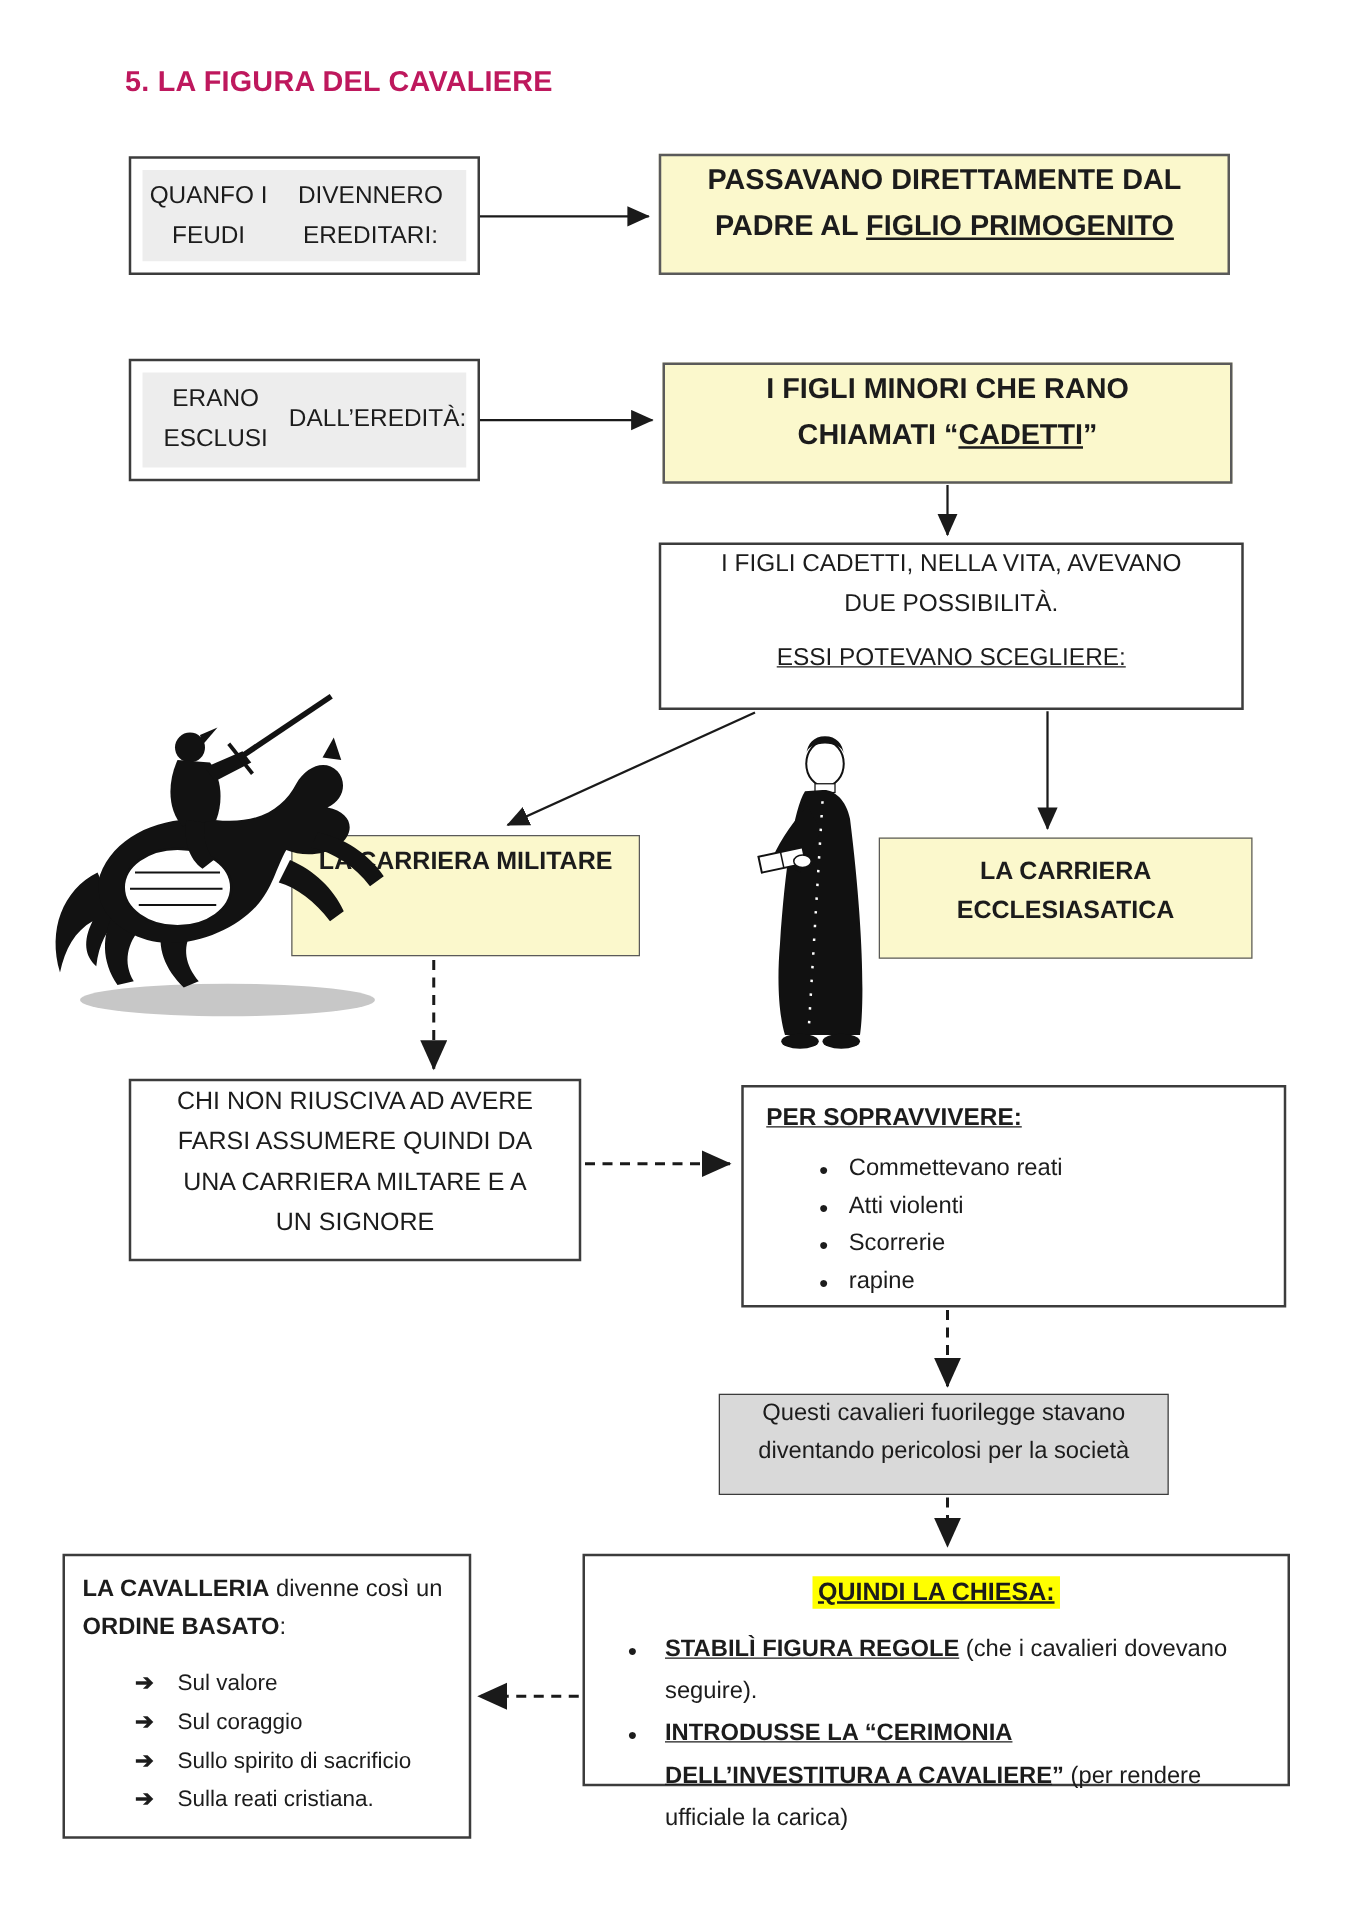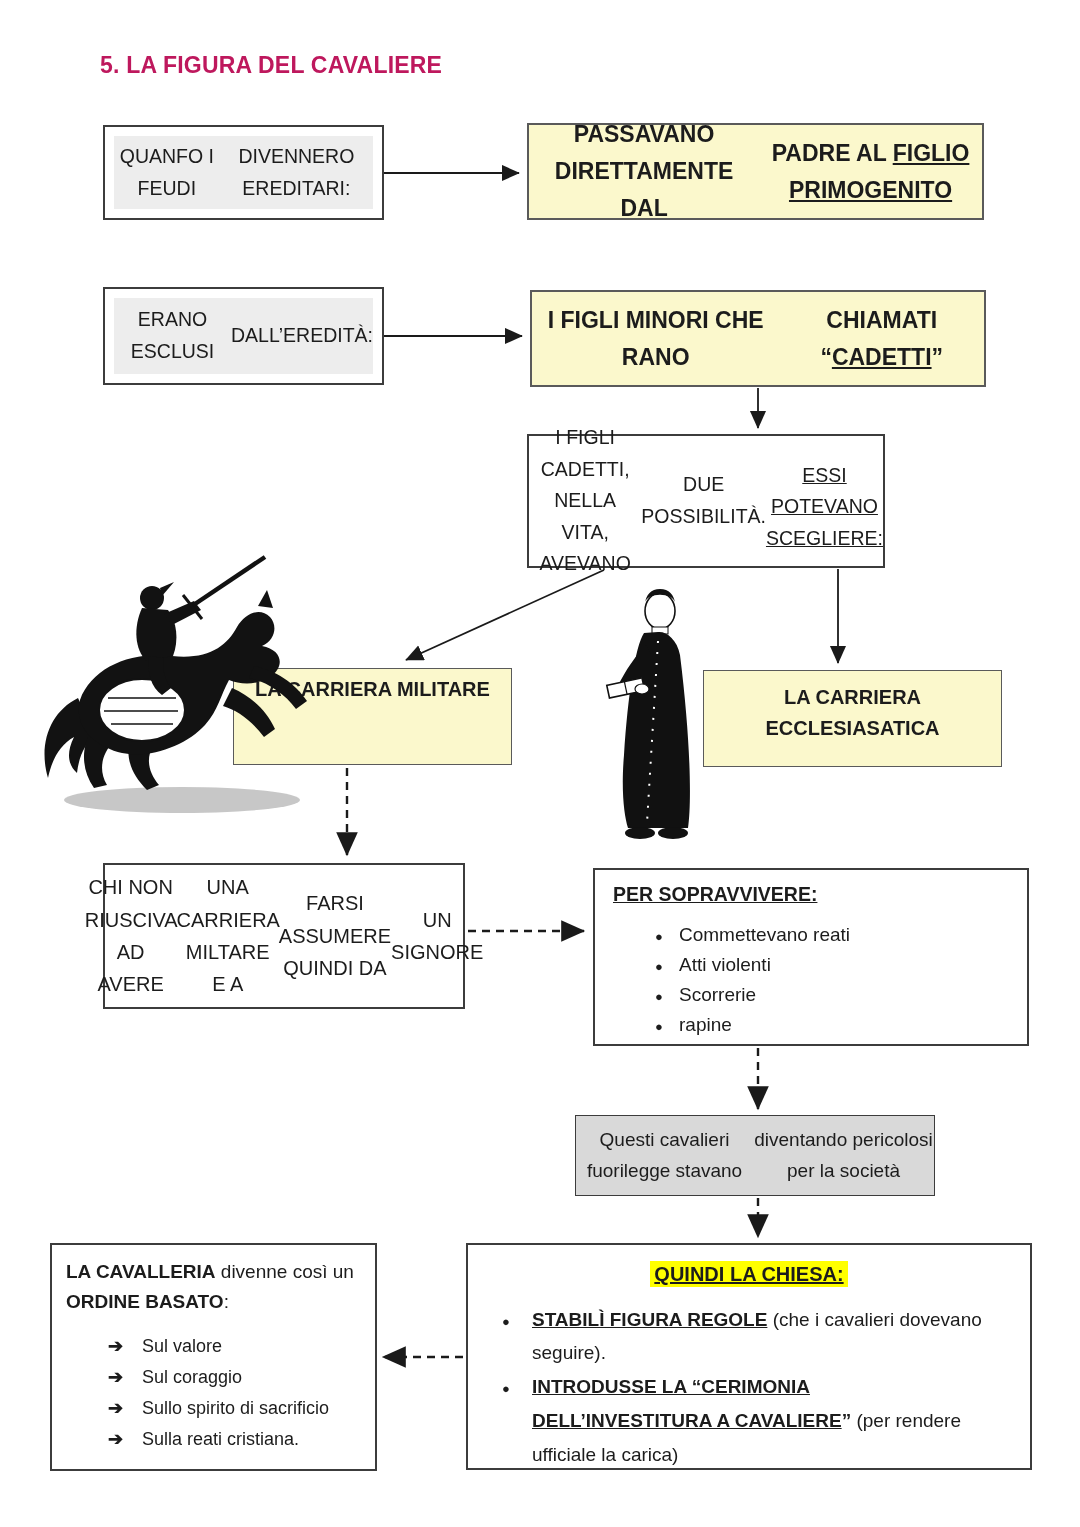--- a/index.html
+++ b/index.html
@@ -11,21 +11,21 @@
   .abs{position:absolute;box-sizing:border-box;}
   
   .title{
     left:100px;top:52px;width:700px;
     font-size:23px;font-weight:bold;color:#be185d;letter-spacing:.2px;
   }
   
   .wbox{background:#ffffff;border:2px solid #3c3c3c;z-index:2;}
   .ybox{background:#fbf8cc;border:2px solid #5a5a5a;z-index:2;}
   .gbox{background:#d9d9d9;border:2px solid #3c3c3c;z-index:2;}
-  .center{display:flex;flex-direction:row;align-items:center;justify-content:center;text-align:center;}
+  .center{display:flex;flex-direction:column;align-items:center;text-align:center;}
   .inner-gray{
     position:absolute;left:9px;top:9px;right:9px;bottom:9px;background:#ededed;
     display:flex;flex-direction:row;align-items:center;justify-content:center;text-align:center;
   }
   .t-reg{font-size:19.5px;line-height:1.62;}
   .t-bold{font-size:23px;font-weight:bold;line-height:1.6;}
   .u{text-decoration:underline;}
   .b{font-weight:bold;}
   
   #node-scelta .gap{margin-top:12px;}
@@ -78,38 +78,38 @@
     <div class="inner-gray t-reg">
       <span>ERANO ESCLUSI</span>
       <span>DALL’EREDITÀ:</span>
     </div>
   </div>
   <div class="abs ybox center t-bold" style="left:530px;top:290px;width:456px;height:97px;">
     <span>I FIGLI MINORI CHE RANO</span>
     <span><span>CHIAMATI “</span><span class="u">CADETTI</span><span>”</span></span>
   </div>
 
-  <div class="abs wbox center t-reg" id="node-scelta" style="left:527px;top:434px;width:358px;height:134px;">
+  <div class="abs wbox center t-reg" id="node-scelta" style="left:527px;top:434px;width:468px;height:134px;">
     <span>I FIGLI CADETTI, NELLA VITA, AVEVANO</span>
     <span>DUE POSSIBILITÀ.</span>
     <span class="u gap">ESSI POTEVANO SCEGLIERE:</span>
   </div>
 
   <div class="abs ybox" id="node-militare" style="left:233px;top:668px;width:279px;height:97px;border-width:1.5px;">
     <span>LA CARRIERA MILITARE</span>
   </div>
   <div class="abs ybox" id="node-ecclesiastica" style="left:703px;top:670px;width:299px;height:97px;border-width:1.5px;">
     <div>LA CARRIERA</div>
     <div>ECCLESIASATICA</div>
   </div>
 
   <div class="abs wbox center" id="node-chinon" style="left:103px;top:863px;width:362px;height:146px;">
     <span>CHI NON RIUSCIVA AD AVERE</span>
+    <span>FARSI ASSUMERE QUINDI DA</span>
     <span>UNA CARRIERA MILTARE E A</span>
-    <span>FARSI ASSUMERE QUINDI DA</span>
     <span>UN SIGNORE</span>
   </div>
 
   <div class="abs wbox" id="node-sopravvivere" style="left:593px;top:868px;width:436px;height:178px;">
     <div class="sop-head">PER SOPRAVVIVERE:</div>
     <div class="sop-list">
       <div class="sop-item">
           <span class="dot">●</span>
           <span>Commettevano reati</span>
         </div>
@@ -126,21 +126,21 @@
           <span>rapine</span>
         </div>
     </div>
   </div>
 
   <div class="abs gbox center" id="node-fuorilegge" style="left:575px;top:1115px;width:360px;height:81px;border-width:1.5px;">
     <span>Questi cavalieri fuorilegge stavano</span>
     <span>diventando pericolosi per la società</span>
   </div>
 
-  <div class="abs wbox" id="node-chiesa" style="left:466px;top:1243px;width:566px;height:227px;">
+  <div class="abs wbox" id="node-chiesa" style="left:466px;top:1243px;width:566px;height:186px;">
     <div class="chiesa-head"><span class="hl">QUINDI LA CHIESA:</span></div>
     <div class="chiesa-item">
       <span class="dot">●</span>
       <span class="txt"><span class="b u">STABILÌ FIGURA REGOLE</span><span> (che i cavalieri dovevano seguire).</span></span>
     </div>
     <div class="chiesa-item">
       <span class="dot">●</span>
       <span class="txt"><span class="b u">INTRODUSSE LA “CERIMONIA</span><br>
         <span class="b u">DELL’INVESTITURA A CAVALIERE</span><span class="b">”</span><span> (per rendere ufficiale la carica)</span></span>
     </div>

